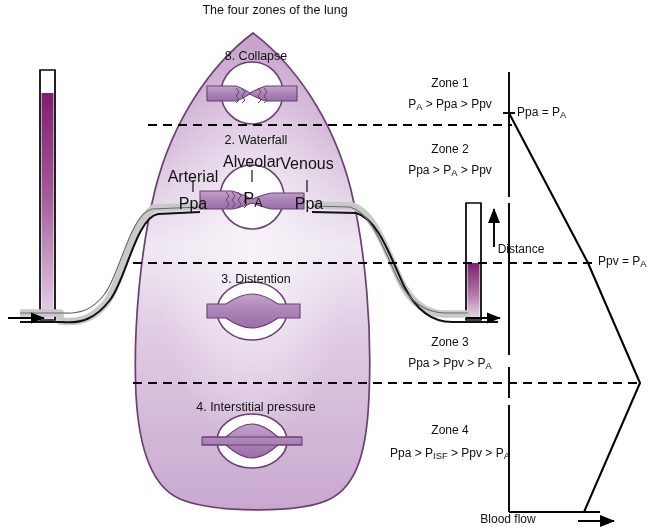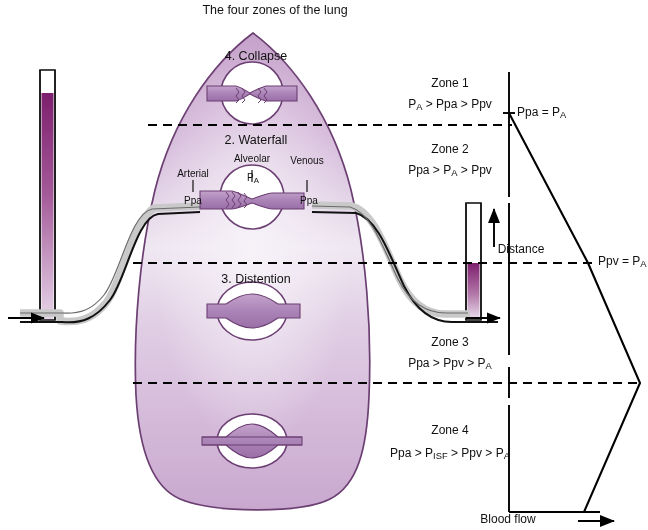--- a/index.html
+++ b/index.html
@@ -26,21 +26,21 @@
     position: absolute;
     color: #111111;
     font-family: Liberation Sans, sans-serif;
     white-space: nowrap;
     line-height: 1.15;
   }
   .t-title   { font-size: 12.5px; }
   .t-zone    { font-size: 12px; }
   .t-eq      { font-size: 12px; }
   .t-stage   { font-size: 12.5px; }
-  .t-small   { font-size: 10px; }
+  .t-small   { font-size: 16px; }
   .t-axis    { font-size: 12px; }
   .sub { font-size: 0.78em; vertical-align: -0.22em; letter-spacing: 0; }
   .ctr { transform: translateX(-50%); }
 </style>
 </head>
 <body>
 
 <div id="figure">
 
   <svg width="648" height="530" viewBox="0 0 648 530">
@@ -183,30 +183,31 @@
       <line x1="578" y1="521" x2="614" y2="521" stroke-width="1.9" marker-end="url(#arrowK)"></line>
     </g>
 
     <g>
       <path d="M509,113 L588,263 L640,383 L584,512" fill="none" stroke="#000" stroke-width="2.1" stroke-linejoin="miter"></path>
     </g>
   </svg>
 
   <div class="lbl t-title ctr" style="left:275px; top:3px;">The four zones of the lung</div>
 
-  <div class="lbl t-stage ctr" style="left:256px; top:49px;">4. Collapse</div>
+  <div class="lbl t-stage ctr" style="left:256px; top:49px;">8. Collapse</div>
   <div class="lbl t-stage ctr" style="left:256px; top:133px;">2. Waterfall</div>
   <div class="lbl t-stage ctr" style="left:256px; top:272px;">3. Distention</div>
+  <div class="lbl t-stage ctr" style="left:256px; top:400px;">4. Interstitial pressure</div>
 
   <div class="lbl t-small ctr" style="left:252px; top:153px;">Alveolar</div>
   <div class="lbl t-small ctr" style="left:193px; top:168px;">Arterial</div>
   <div class="lbl t-small ctr" style="left:307px; top:155px;">Venous</div>
   <div class="lbl t-small ctr" style="left:193px; top:195px;">Ppa</div>
   <div class="lbl t-small ctr" style="left:309px; top:195px;">Ppa</div>
-  <div class="lbl t-small ctr" style="left:253px; top:172px;"><span>P</span><span class="sub">A</span></div>
+  <div class="lbl t-small ctr" style="left:253px; top:190px;"><span>P</span><span class="sub">A</span></div>
 
   <div class="lbl t-zone ctr" style="left:450px; top:77px;">Zone 1</div>
   <div class="lbl t-eq ctr" style="left:450px; top:98px;"><span>P</span><span class="sub">A</span><span> &gt; Ppa &gt; Ppv</span></div>
 
   <div class="lbl t-zone ctr" style="left:450px; top:143px;">Zone 2</div>
   <div class="lbl t-eq ctr" style="left:450px; top:164px;"><span>Ppa &gt; P</span><span class="sub">A</span><span> &gt; Ppv</span></div>
 
   <div class="lbl t-zone ctr" style="left:450px; top:336px;">Zone 3</div>
   <div class="lbl t-eq ctr" style="left:450px; top:357px;"><span>Ppa &gt; Ppv &gt; P</span><span class="sub">A</span></div>
 

